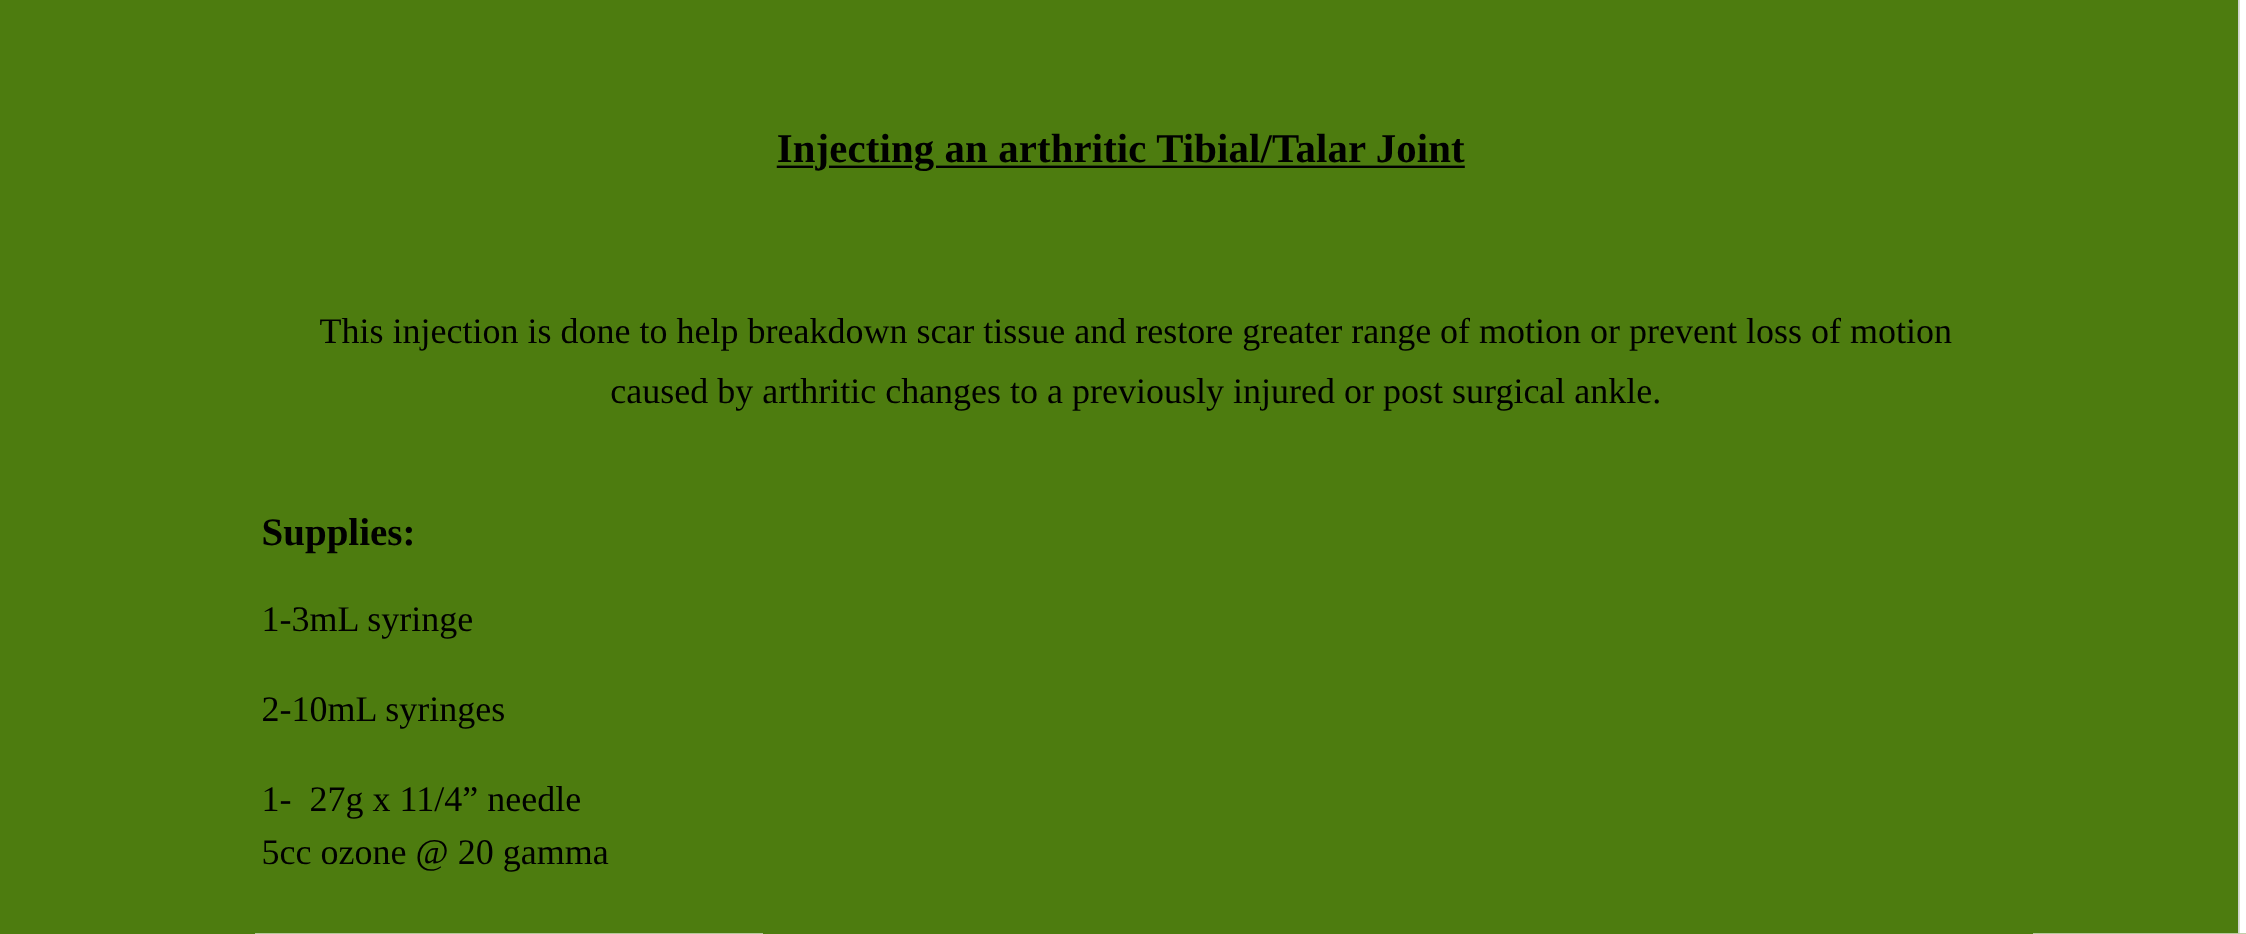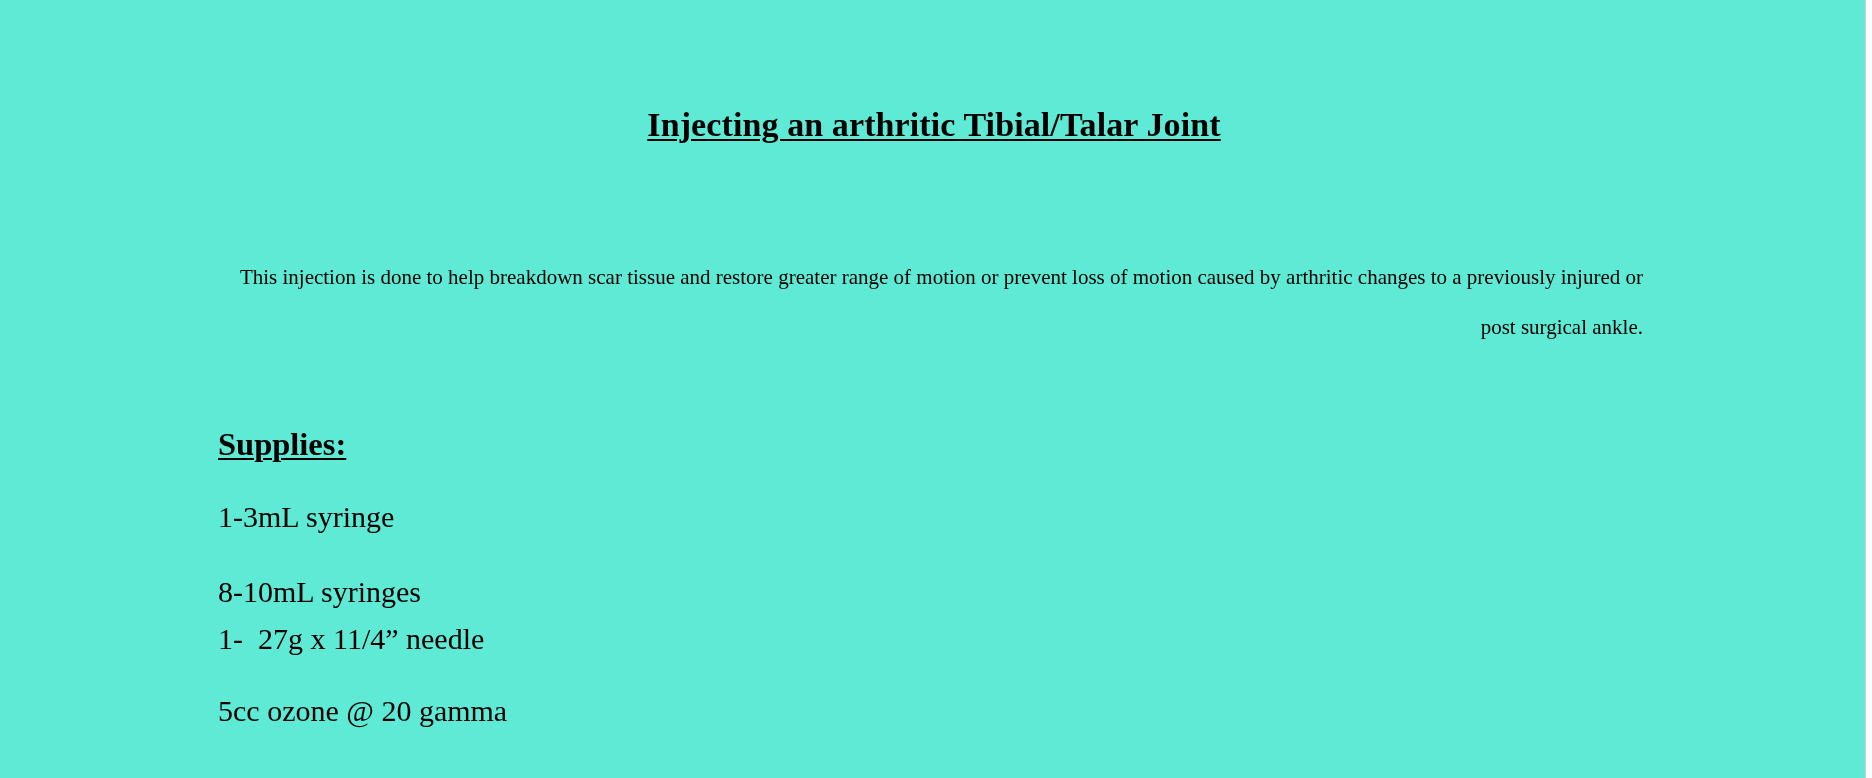--- a/index.html
+++ b/index.html
@@ -9,21 +9,21 @@
   }
   body {
     font-family: "Liberation Serif", "DejaVu Serif", serif;
     color: #000000;
     -webkit-font-smoothing: antialiased;
   }
   #page {
     position: relative;
     width: 1872px;
     height: 778px;
-    background: #5eead4;
+    background: #4d7c0f;
     overflow: hidden;
     box-sizing: border-box;
   }
   
   #right-rule {
     position: absolute;
     top: 0;
     right: 6px;
     width: 1px;
     height: 778px;
@@ -57,72 +57,71 @@
     width: 1432px;
   }
   .doc-title span.u {
     text-decoration: underline;
     text-underline-offset: 3px;
     text-decoration-thickness: 2px;
   }
   .body-para {
     position: absolute;
     top: 252px;
-    left: 0;
+    left: 16px;
     width: 1425px;
-    font-size: 21px;
+    font-size: 30px;
     line-height: 50px;
-    text-align: right;
+    text-align: center;
     margin: 0;
     padding: 0;
   }
   .section-heading {
     position: absolute;
     top: 428px;
     left: 0;
     font-size: 32.5px;
     font-weight: bold;
     line-height: 1.0;
     margin: 0;
     padding: 0;
   }
   .section-heading span.u {
-    text-decoration: underline;
     text-underline-offset: 3px;
     text-decoration-thickness: 2px;
   }
   .supply-line {
     position: absolute;
     left: 0;
     font-size: 30px;
     line-height: 1.0;
     white-space: pre;
     margin: 0;
     padding: 0;
   }
   .supply-line.i0 { top: 502px; }
   .supply-line.i1 { top: 577px; }
-  .supply-line.i2 { top: 624px; }
+  .supply-line.i2 { top: 652px; }
   .supply-line.i3 { top: 696px; }
 </style>
 </head>
 <body>
 
 <div id="page">
 
   <div id="content">
 
     <h1 class="doc-title"><span class="u">Injecting an arthritic Tibial/Talar Joint</span></h1>
 
     <p class="body-para">This injection is done to help breakdown scar tissue and restore greater range of motion or prevent loss of motion caused by arthritic changes to a previously injured or post surgical ankle.</p>
 
     <h2 class="section-heading"><span class="u">Supplies:</span></h2>
 
     <p class="supply-line i0">1-3mL syringe</p>
-    <p class="supply-line i1">8-10mL syringes</p>
+    <p class="supply-line i1">2-10mL syringes</p>
     <p class="supply-line i2">1-  27g x 11/4” needle</p>
     <p class="supply-line i3">5cc ozone @ 20 gamma</p>
 
   </div>
 
   <div id="right-gutter"></div>
   <div id="right-rule"></div>
 
 </div>
 

